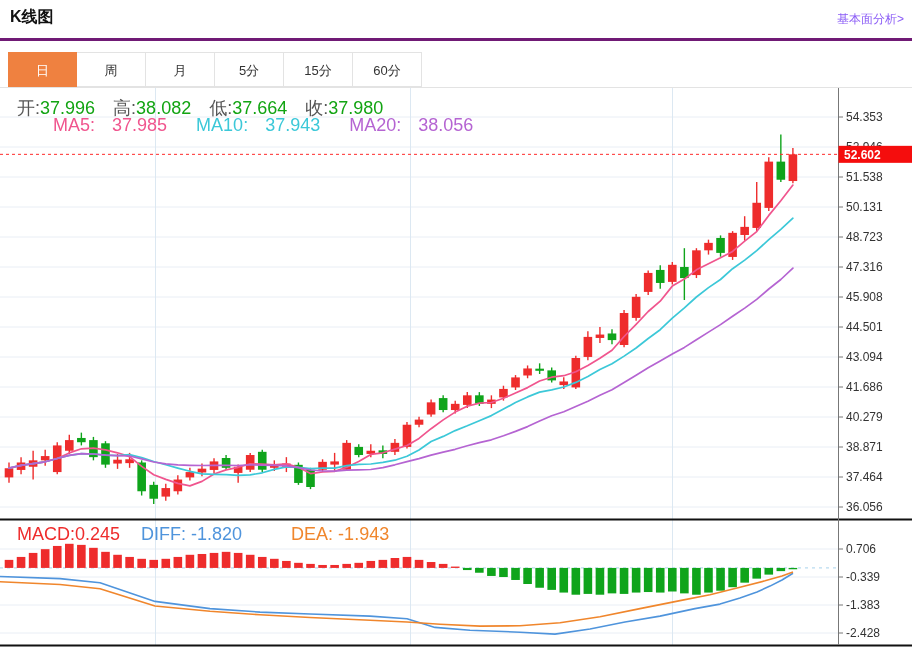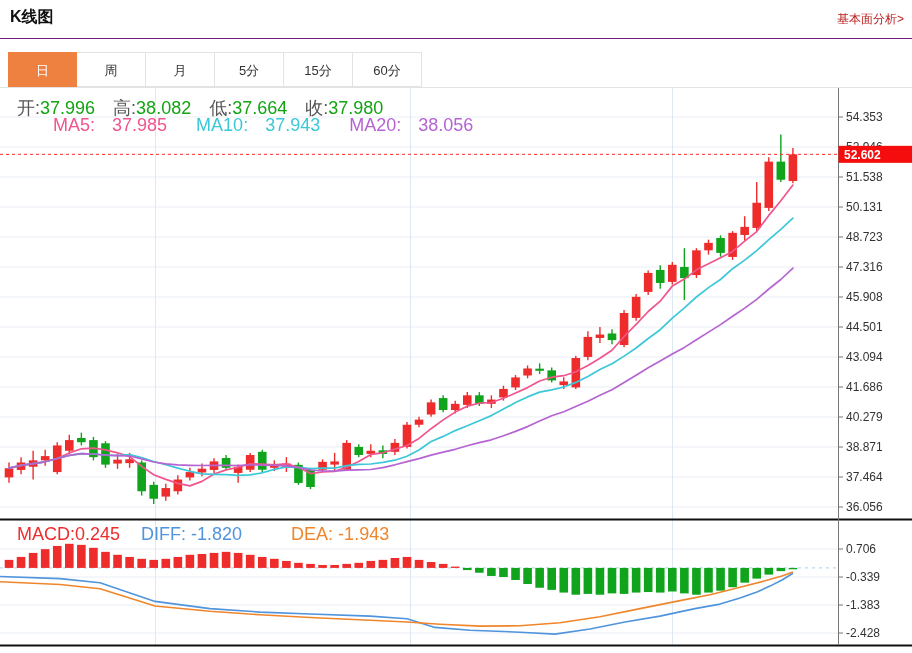--- a/index.html
+++ b/index.html
@@ -1,20 +1,20 @@
 <!DOCTYPE html>
 <html><head>
 <meta charset="utf-8">
 <style>
   html,body{margin:0;padding:0;width:912px;height:653px;background:#fff;overflow:hidden;
     font-family:"Liberation Sans","DejaVu Sans",sans-serif;}
   .app{position:relative;width:912px;height:653px;}
-  .page-header{position:relative;height:38px;border-bottom:1px solid #701a75;}
+  .page-header{position:relative;height:38px;border-bottom:3px solid #701a75;}
   .page-title{position:absolute;left:10px;top:7px;font-size:16px;font-weight:bold;color:#111;}
-  .fund-link{position:absolute;right:8px;top:11px;font-size:12px;color:#b91c1c;text-decoration:none;cursor:pointer;text-align:right;}
+  .fund-link{position:absolute;right:8px;top:11px;font-size:12px;color:#8b5cf6;text-decoration:none;cursor:pointer;text-align:right;}
   .tabbar{position:absolute;left:8px;top:52px;display:flex;}
   .tab{width:69px;height:35px;line-height:35px;text-align:center;font-size:13px;color:#333;
     background:#fff;border:1px solid #e3e3e3;border-left:none;cursor:pointer;box-sizing:border-box;}
   .tab:first-child{border-left:1px solid #e3e3e3;}
   .tab.active{background:#ef8140;border-color:#ef8140;color:#fff;}
   .tabbar-underline{position:absolute;left:0;top:87px;width:912px;border-top:1px solid #e3e3e3;}
   .chart-layer{position:absolute;left:0;top:0;width:912px;height:653px;}
   .overlay-row{position:absolute;font-size:18px;white-space:nowrap;}
   .ohlc-row{left:17px;top:96px;}
   .ohlc-row .lbl{color:#555;}

